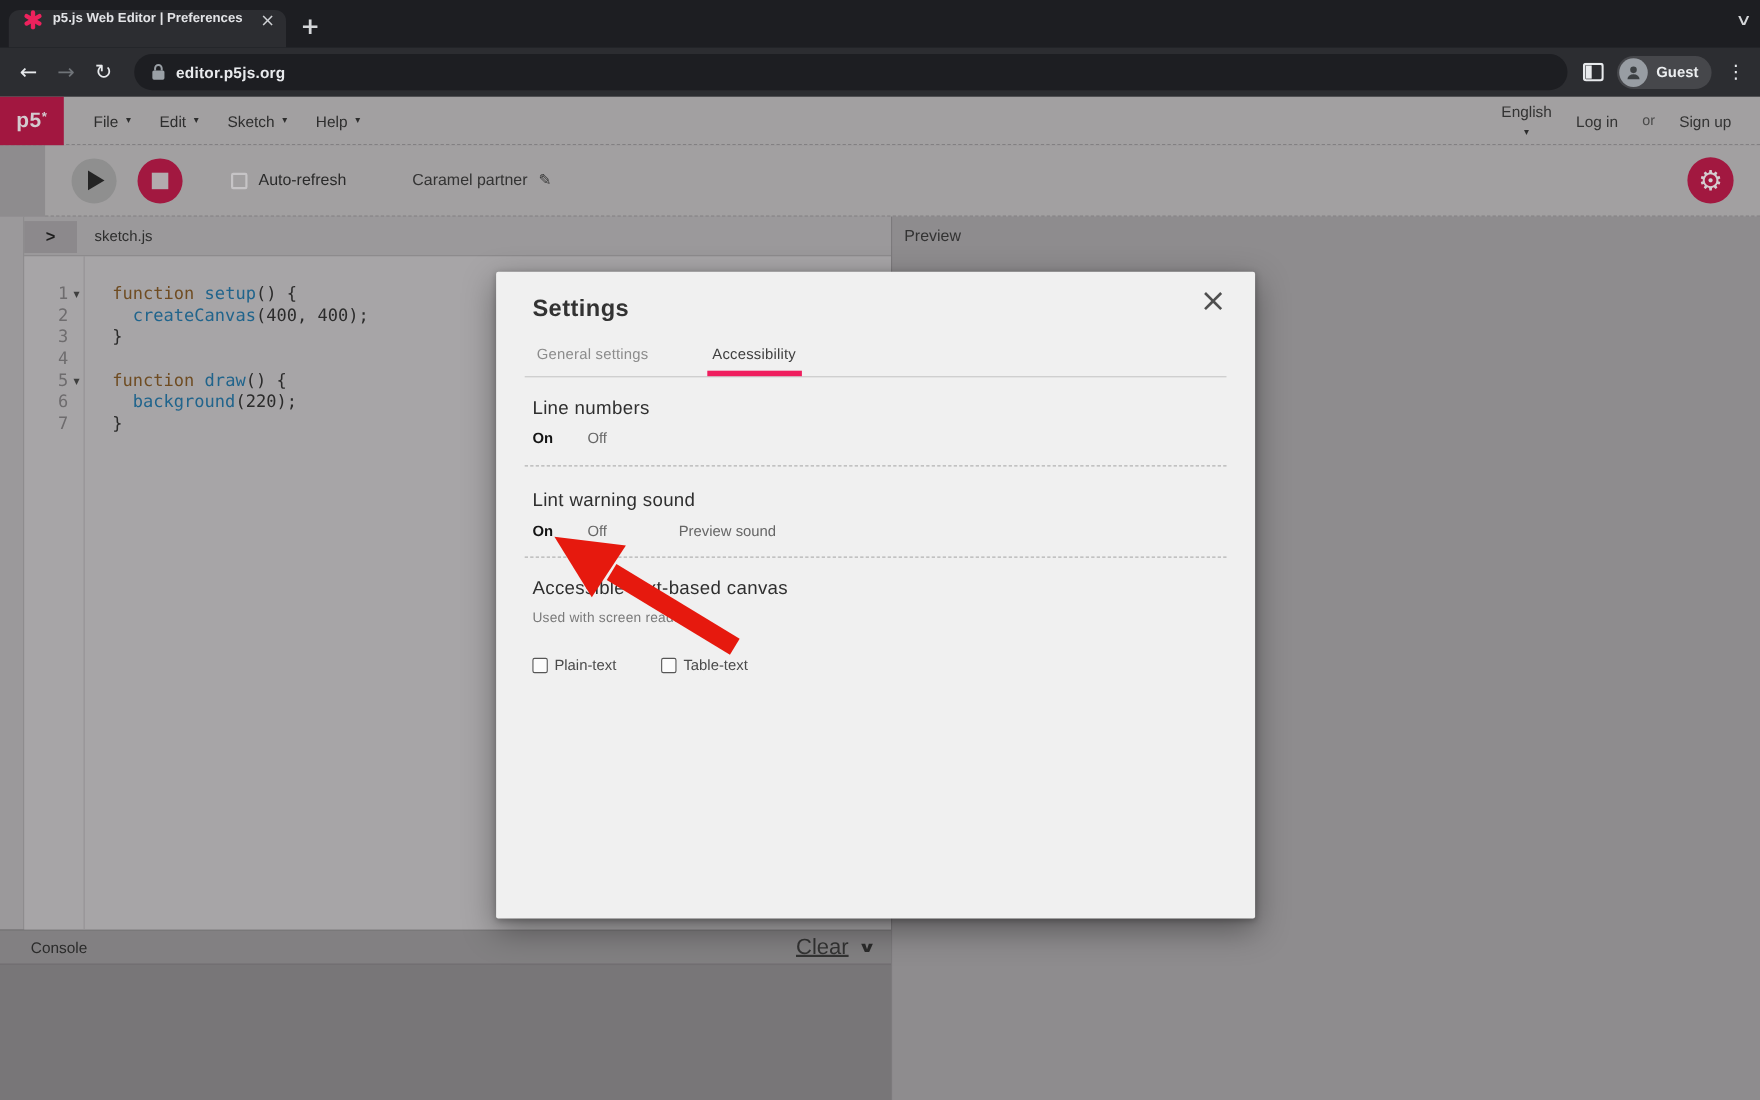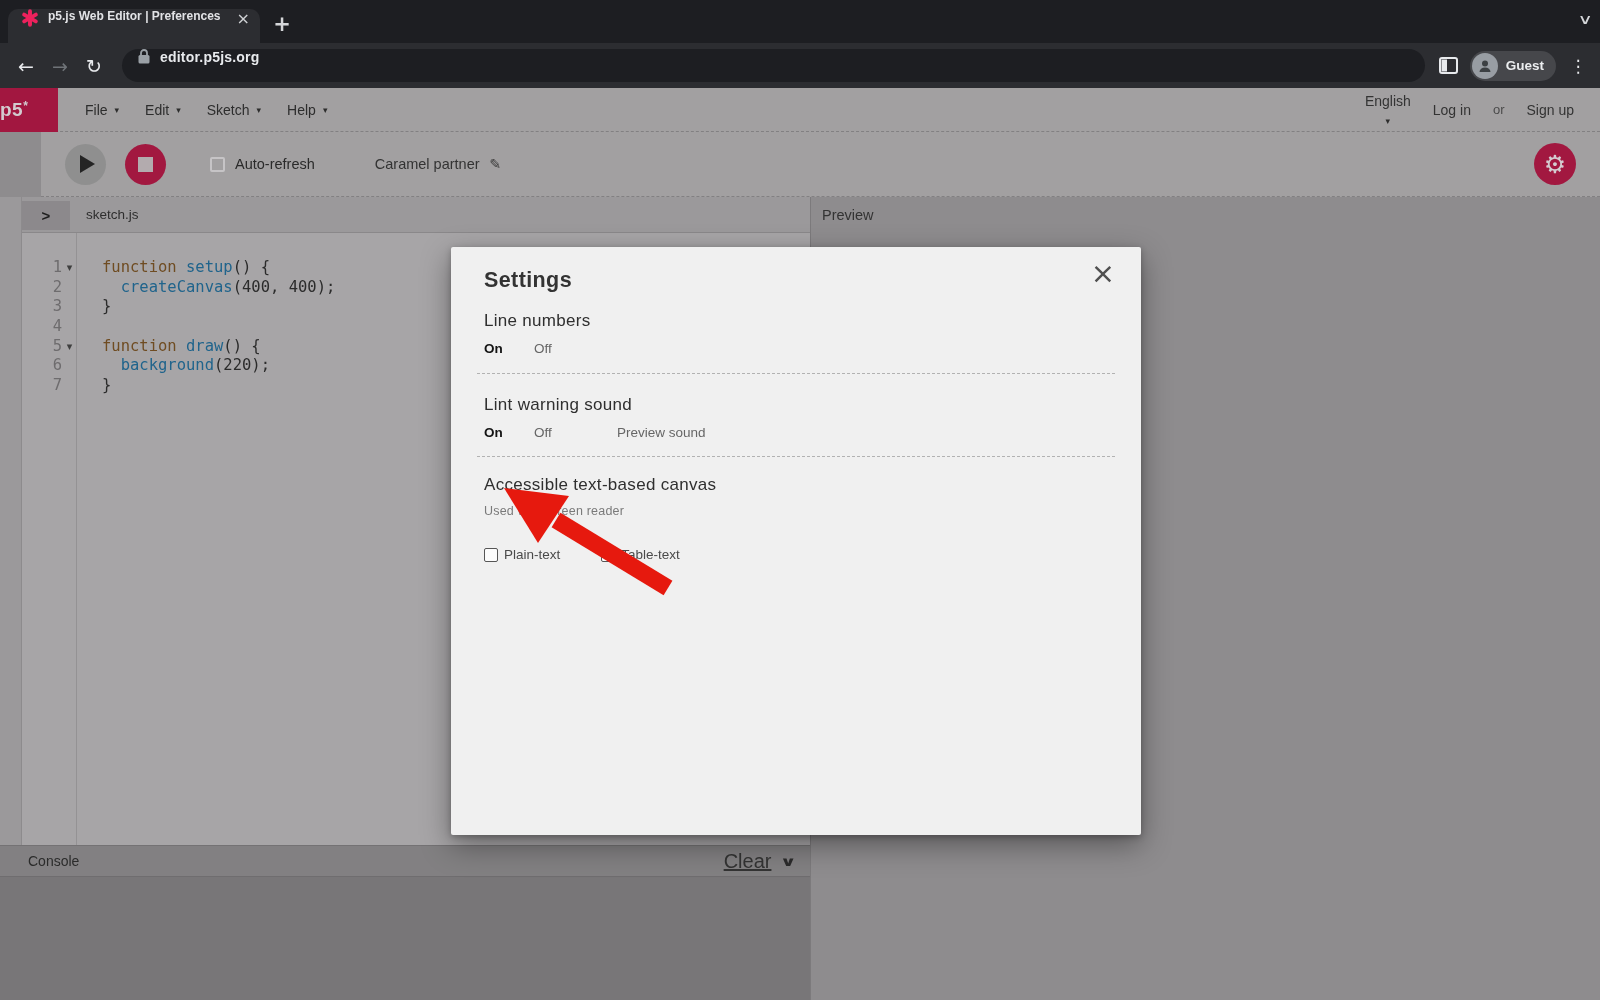--- a/index.html
+++ b/index.html
@@ -13,32 +13,32 @@
           border-radius:10px 10px 0 0; display:flex; align-items:flex-start; padding:0 10px 0 13px; }
   .favicon { width:18px; height:18px; margin-right:9px; flex:0 0 auto; }
   .btab-title { color:#e2e3e6; font-size:12px; font-weight:bold; white-space:nowrap; overflow:hidden; flex:1; }
   .btab-close { color:#cfd1d4; font-size:16px; margin-left:6px; cursor:default; }
   .newtab { position:absolute; left:268px; top:10px; color:#d4d6d9; font-size:21px; font-weight:bold; width:28px; height:28px; text-align:center; line-height:28px; }
   .strip-chevron { position:absolute; right:10px; top:11px; color:#d4d6d9; font-size:14px; transform:scaleX(1.5); }
   .navbar { height:45px; background:#2c2d31; display:flex; align-items:center; padding:0 12px; gap:6px; }
   .nav-ic { color:#e8eaed; font-size:19px; width:28px; text-align:center; }
   .nav-ic.fwd { color:#6f7378; }
   .omnibox { flex:1; height:33px; background:#1d1e22; border-radius:17px; margin:0 8px;
-             display:flex; align-items:flex-start; padding:0 16px; gap:10px; }
+             display:flex; align-items:center; padding:0 16px; gap:10px; }
   .url { color:#e8eaed; font-size:14px; font-weight:bold; letter-spacing:.2px; }
   .guest-chip { height:30px; background:#46474b; border-radius:15px; display:flex; align-items:center; padding:2px 12px 2px 2px; gap:8px; margin:0 6px; }
   .guest-av { width:26px; height:26px; border-radius:50%; background:#989da3; display:flex; align-items:center; justify-content:center; }
   .guest-label { color:#eceef0; font-size:13.5px; font-weight:bold; }
   .kebab { color:#e8eaed; font-size:17px; width:20px; text-align:center; }
 
   
   .page { position:relative; width:1600px; height:912px; background:#8e8c8e; }
   .menubar { height:44px; background:#a2a0a1; display:flex; align-items:center; border-bottom:1px dashed #828082; }
   .p5logo { width:58px; height:44px; background:#a21740; color:#d3cbcf; font-weight:bold; font-size:19px;
-            display:flex; align-items:center; justify-content:flex-start; letter-spacing:.5px; }
+            display:flex; align-items:center; justify-content:center; letter-spacing:.5px; }
   .p5logo sup { font-size:12px; margin-top:-8px; }
   .menus { display:flex; margin-left:14px; }
   .menu-item { padding:0 13px; font-size:14px; color:#2d2d2d; display:flex; align-items:center; gap:7px; }
   .caret { font-size:9px; color:#2d2d2d; }
   .menubar-right { margin-left:auto; display:flex; align-items:center; gap:22px; padding-right:26px; font-size:14px; color:#333; }
   .lang { display:flex; align-items:center; gap:7px;flex-direction:column; }
   .or { font-size:13px; color:#4a4a4a; }
 
   .toolbar { height:65px; background:#a2a0a1; display:flex; align-items:center; border-bottom:1px dashed #828082;margin-left:41px; }
   .playbtn { width:41px; height:41px; border-radius:50%; background:#8f8f8f; margin-left:24px;
@@ -275,20 +275,24 @@
     <div class="previewcol">
       <span class="preview-label">Preview</span>
     </div>
   </div>
 </div>
 
 <div class="modal">
   <div class="modal-title">Settings</div>
   <div class="modal-close icon">×</div>
 
+  <div class="mtabs">
+    <span class="mtab">General settings</span>
+    <span class="mtab active">Accessibility</span>
+  </div>
 
   <div class="sec" style="margin-top:18px;">
     <div class="msec-h">Line numbers</div>
     <div class="optrow">
       <span class="opt sel w50">On</span>
       <span class="opt">Off</span>
     </div>
   </div>
   <div class="mdivider"></div>
 

